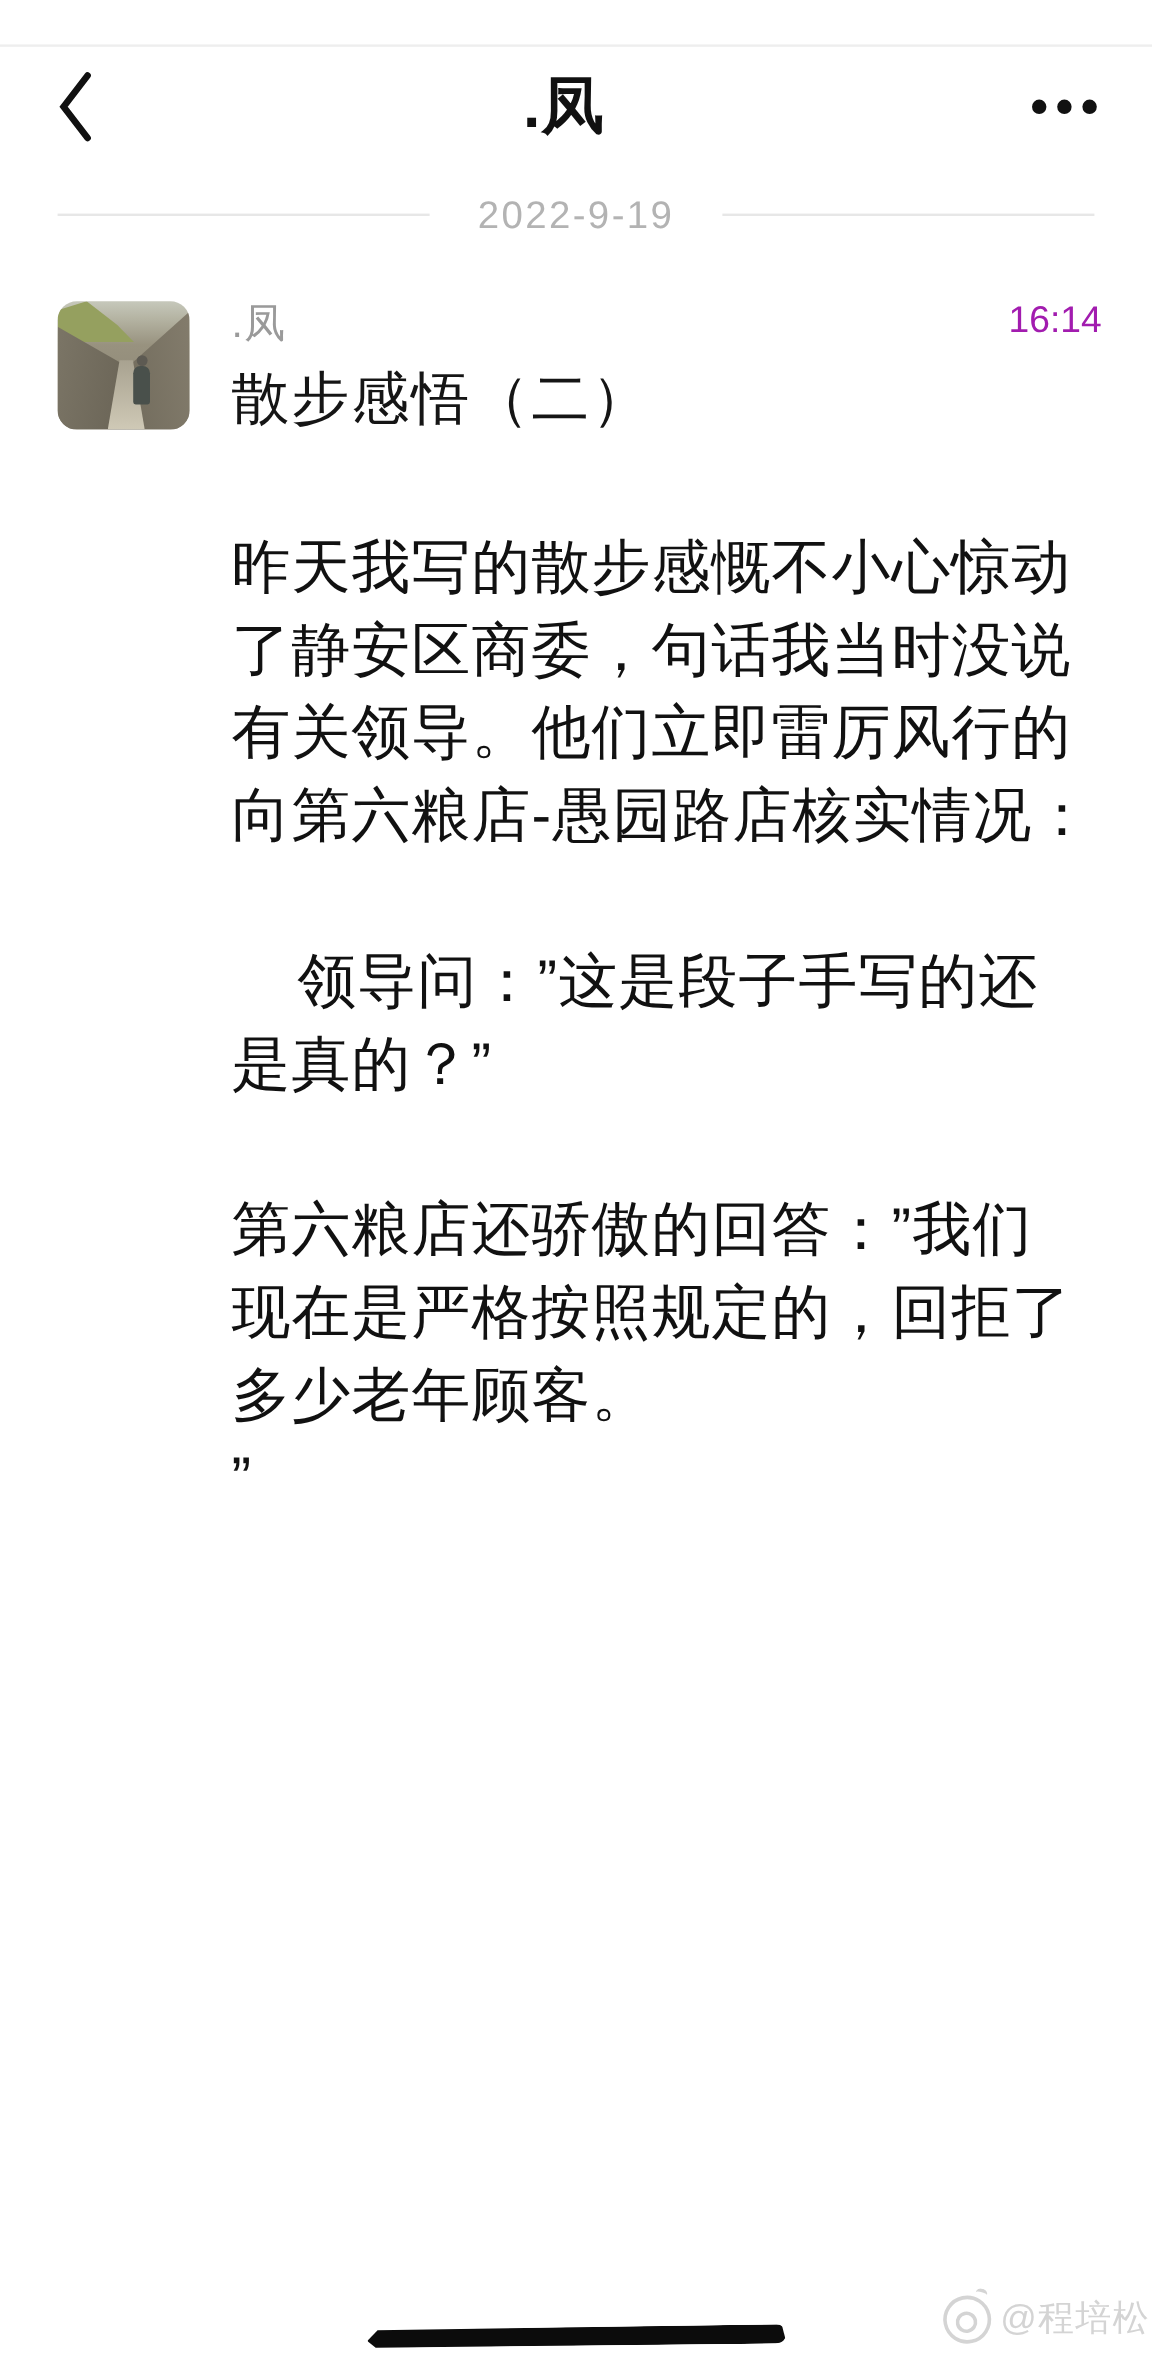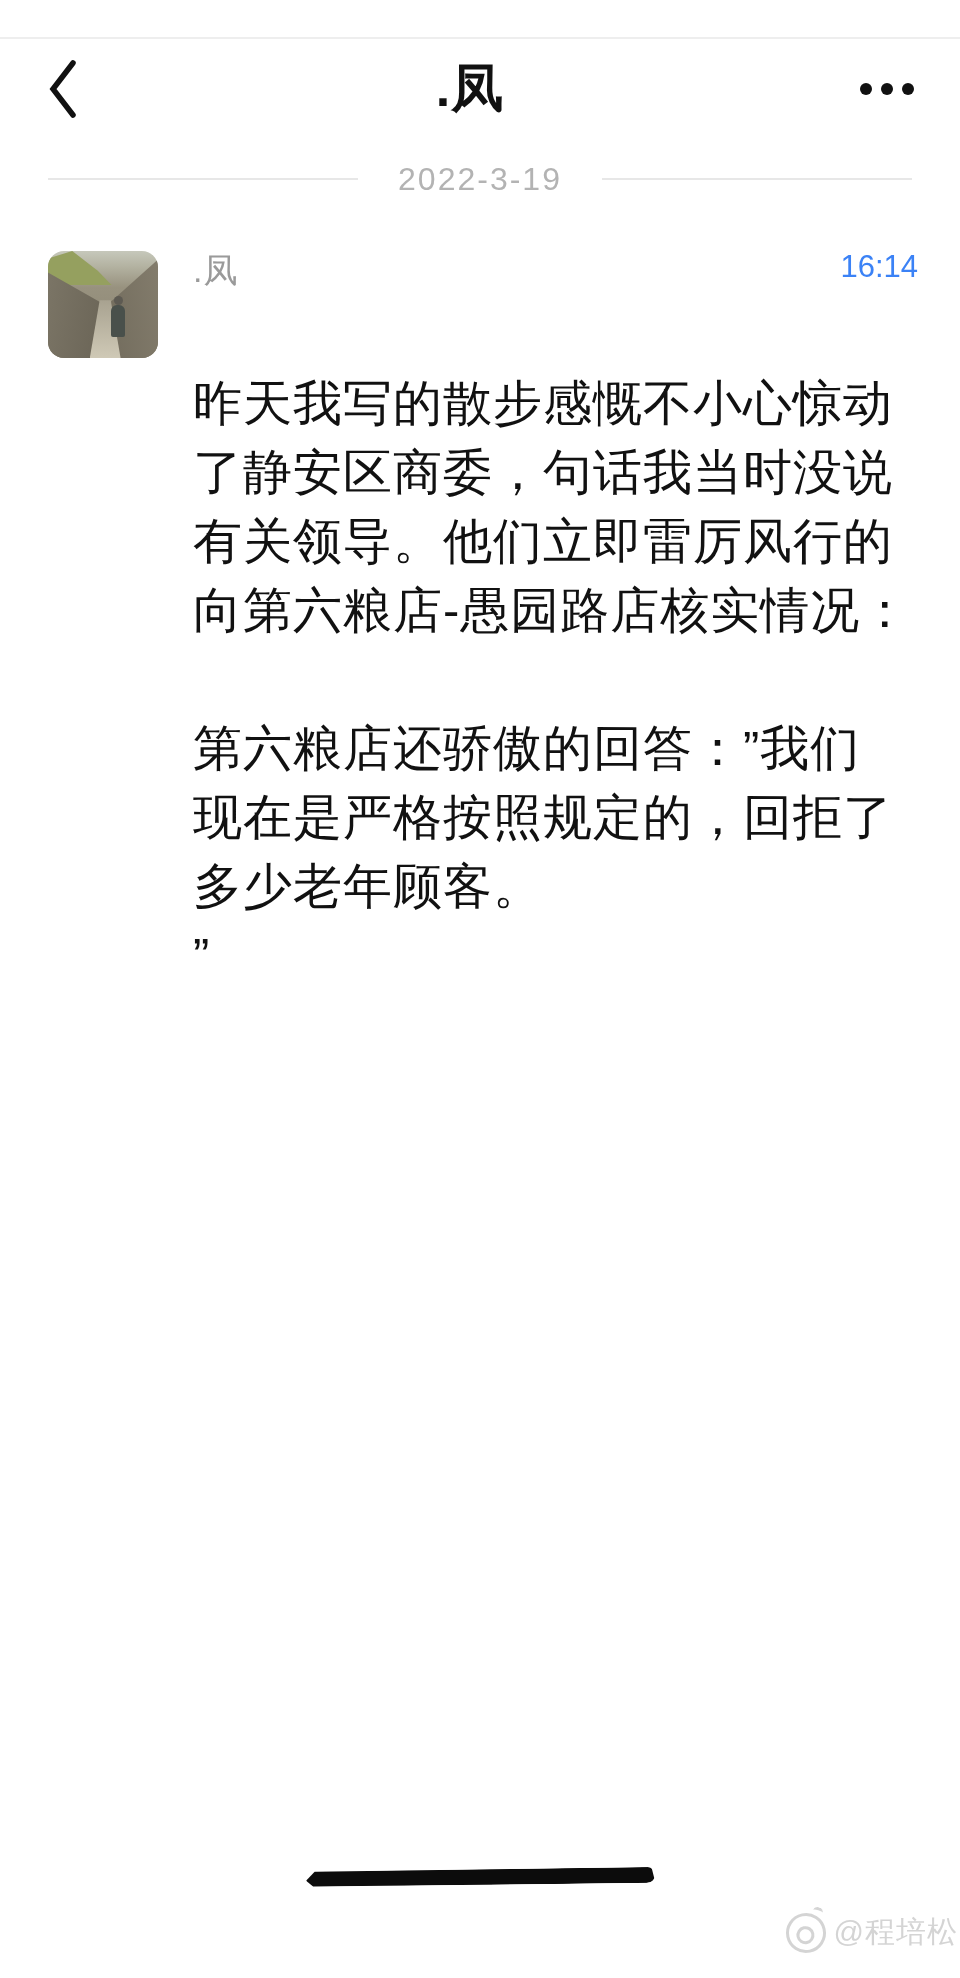--- a/index.html
+++ b/index.html
@@ -32,21 +32,21 @@
   .avatar .wall-right{position:absolute;right:0;top:8%;width:48%;height:92%;
     background:linear-gradient(260deg,#837c6c,#716b5c);clip-path:polygon(0 48%,100% 0,100% 100%,0 100%);}
   .avatar .path{position:absolute;left:38%;bottom:0;width:28%;height:54%;
     background:linear-gradient(180deg,#a8a290,#cfc9b6);clip-path:polygon(32% 0,68% 0,100% 100%,0 100%);}
   .avatar .person{position:absolute;left:57%;top:50%;width:14px;height:32px;background:#49504b;
     border-radius:6px 6px 2px 2px;}
   .avatar .person::before{content:"";position:absolute;top:-9px;left:3px;width:9px;height:9px;
     border-radius:50%;background:#5d5a52;}
   .head-row{display:flex;align-items:flex-start;}
   .author{font-size:34px;color:#9a9a9a;line-height:38px;padding-top:2px;letter-spacing:1px;}
-  .time{margin-left:auto;font-size:31px;color:#3b82f6;line-height:36px;}
+  .time{margin-left:auto;font-size:31px;color:#a21caf;line-height:36px;}
   .post-title{margin:18px 0 0 0;font-size:48px;font-weight:400;color:#151515;line-height:52px;letter-spacing:2px;}
   
   .body{position:relative;margin-top:80px;width:725px;}
   .body p{margin:0 0 69px 0;font-size:49px;line-height:69px;color:#111;letter-spacing:1px;
     white-space:pre-line;font-weight:400;}
   .body p.indent{text-indent:55px;}
   .body p.tight{margin-bottom:14px;}
   .redaction-bar{position:absolute;left:113px;top:1500px;width:349px;height:16px;background:#0c0c0c;
     border-radius:9px;transform:rotate(-0.7deg);
     clip-path:polygon(0 60%,2.5% 5%,99% 0,100% 90%,97.5% 100%,2% 96%);}
@@ -73,42 +73,45 @@
   <div class="nav-title">.凤</div>
   <span class="more-btn">
     <i></i>
       <i></i>
       <i></i>
   </span>
 </header>
 
 <div class="date-row">
   <span class="line left"></span>
-  <span class="date-label">2022-3-19</span>
+  <span class="date-label">2022-9-19</span>
   <span class="line right"></span>
 </div>
 
 <section class="post">
   <div class="avatar">
     <div class="hill"></div>
     <div class="wall-right"></div>
     <div class="wall-left"></div>
     <div class="path"></div>
     <div class="person"></div>
   </div>
   <div class="head-row">
     <span class="author">.凤</span>
     <span class="time">16:14</span>
   </div>
+  <h1 class="post-title">散步感悟（二）</h1>
 
   <div class="body">
     <p>昨天我写的散步感慨不小心惊动
 了静安区商委，句话我当时没说
 有关领导。他们立即雷厉风行的
 向第六粮店-愚园路店核实情况：</p>
+    <p class="indent">领导问：”这是段子手写的还
+是真的？”</p>
     <p class="tight">第六粮店还骄傲的回答：”我们
 现在是严格按照规定的，回拒了
 多少老年顾客。
 ”</p>
 
     <span class="redaction-bar"></span>
   </div>
 </section>
 
 <div class="watermark">

